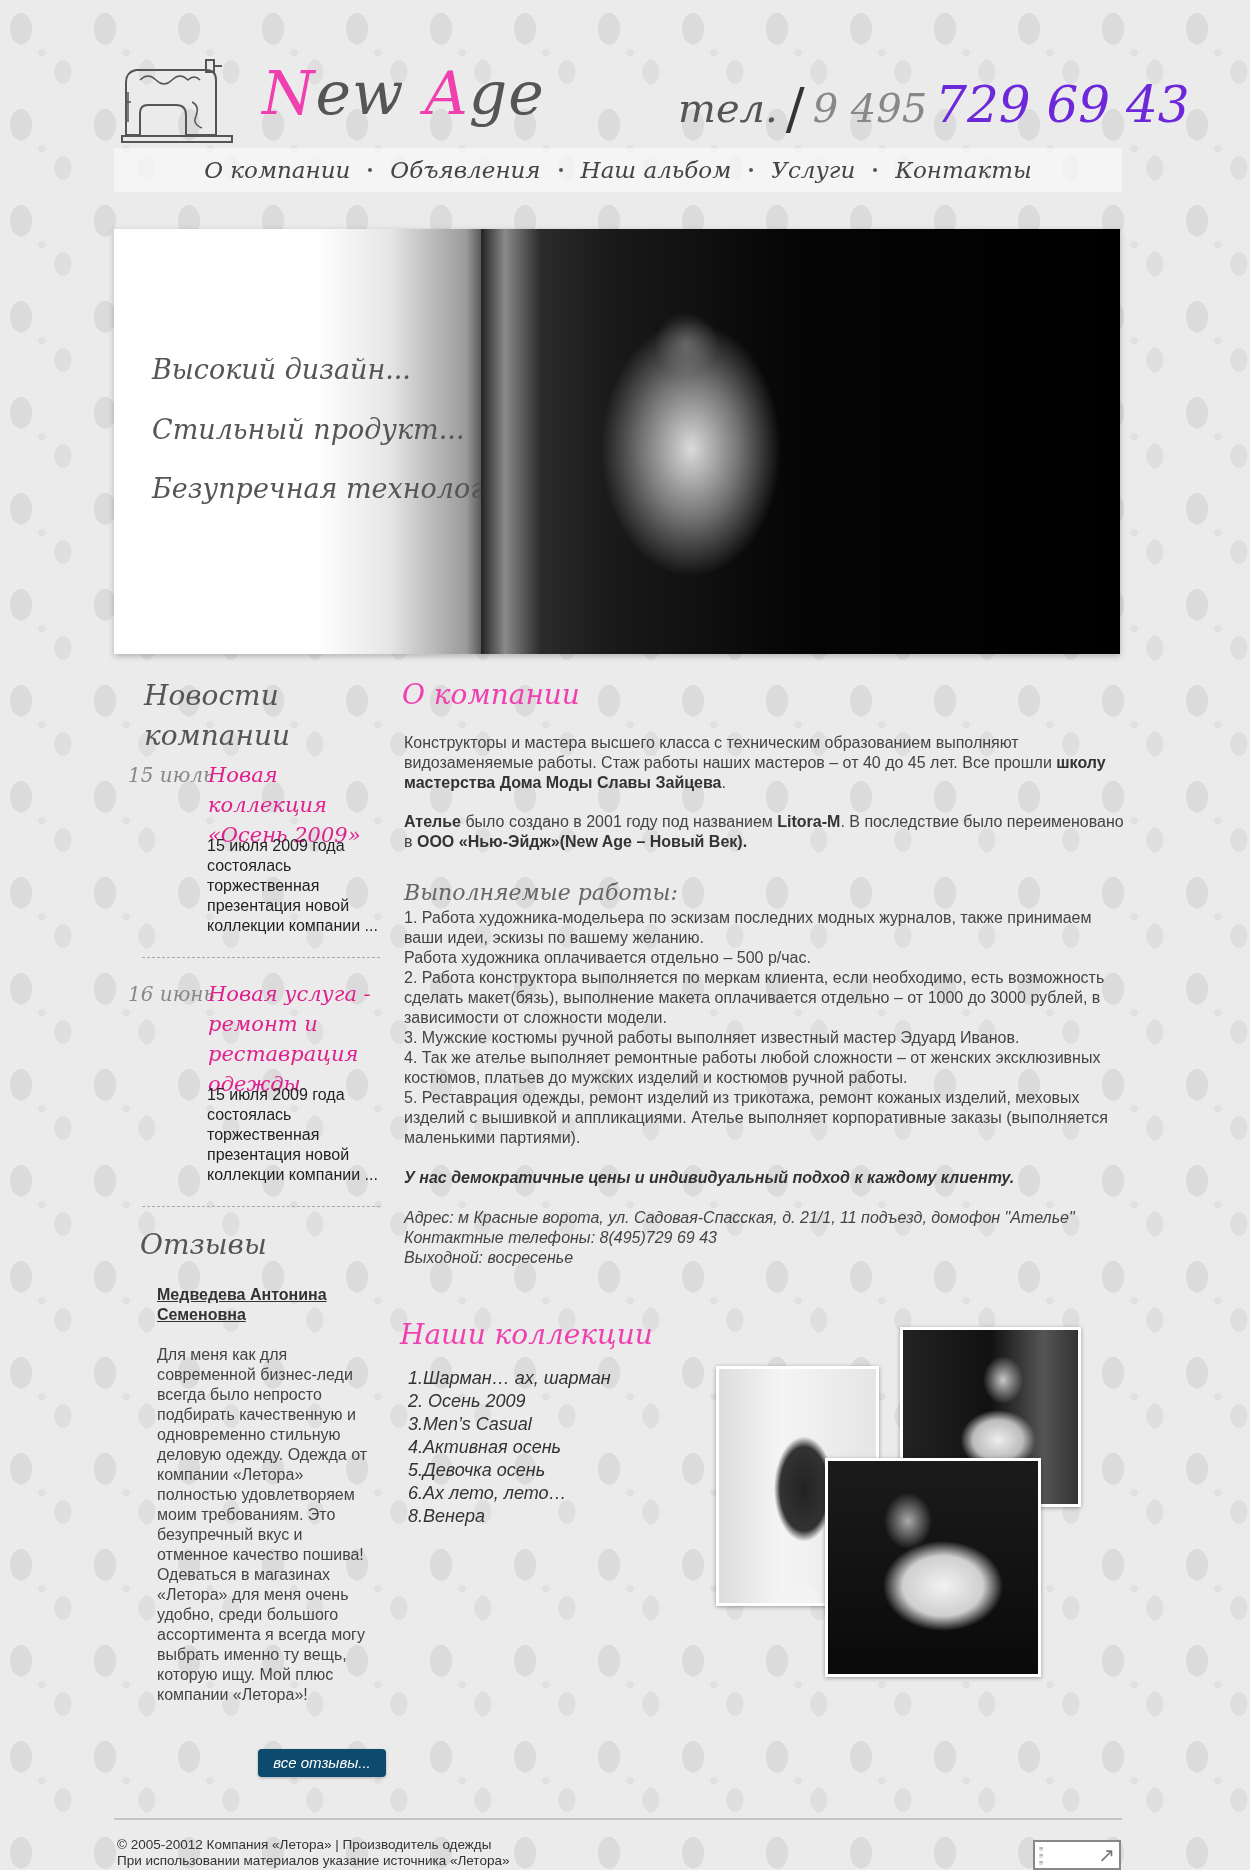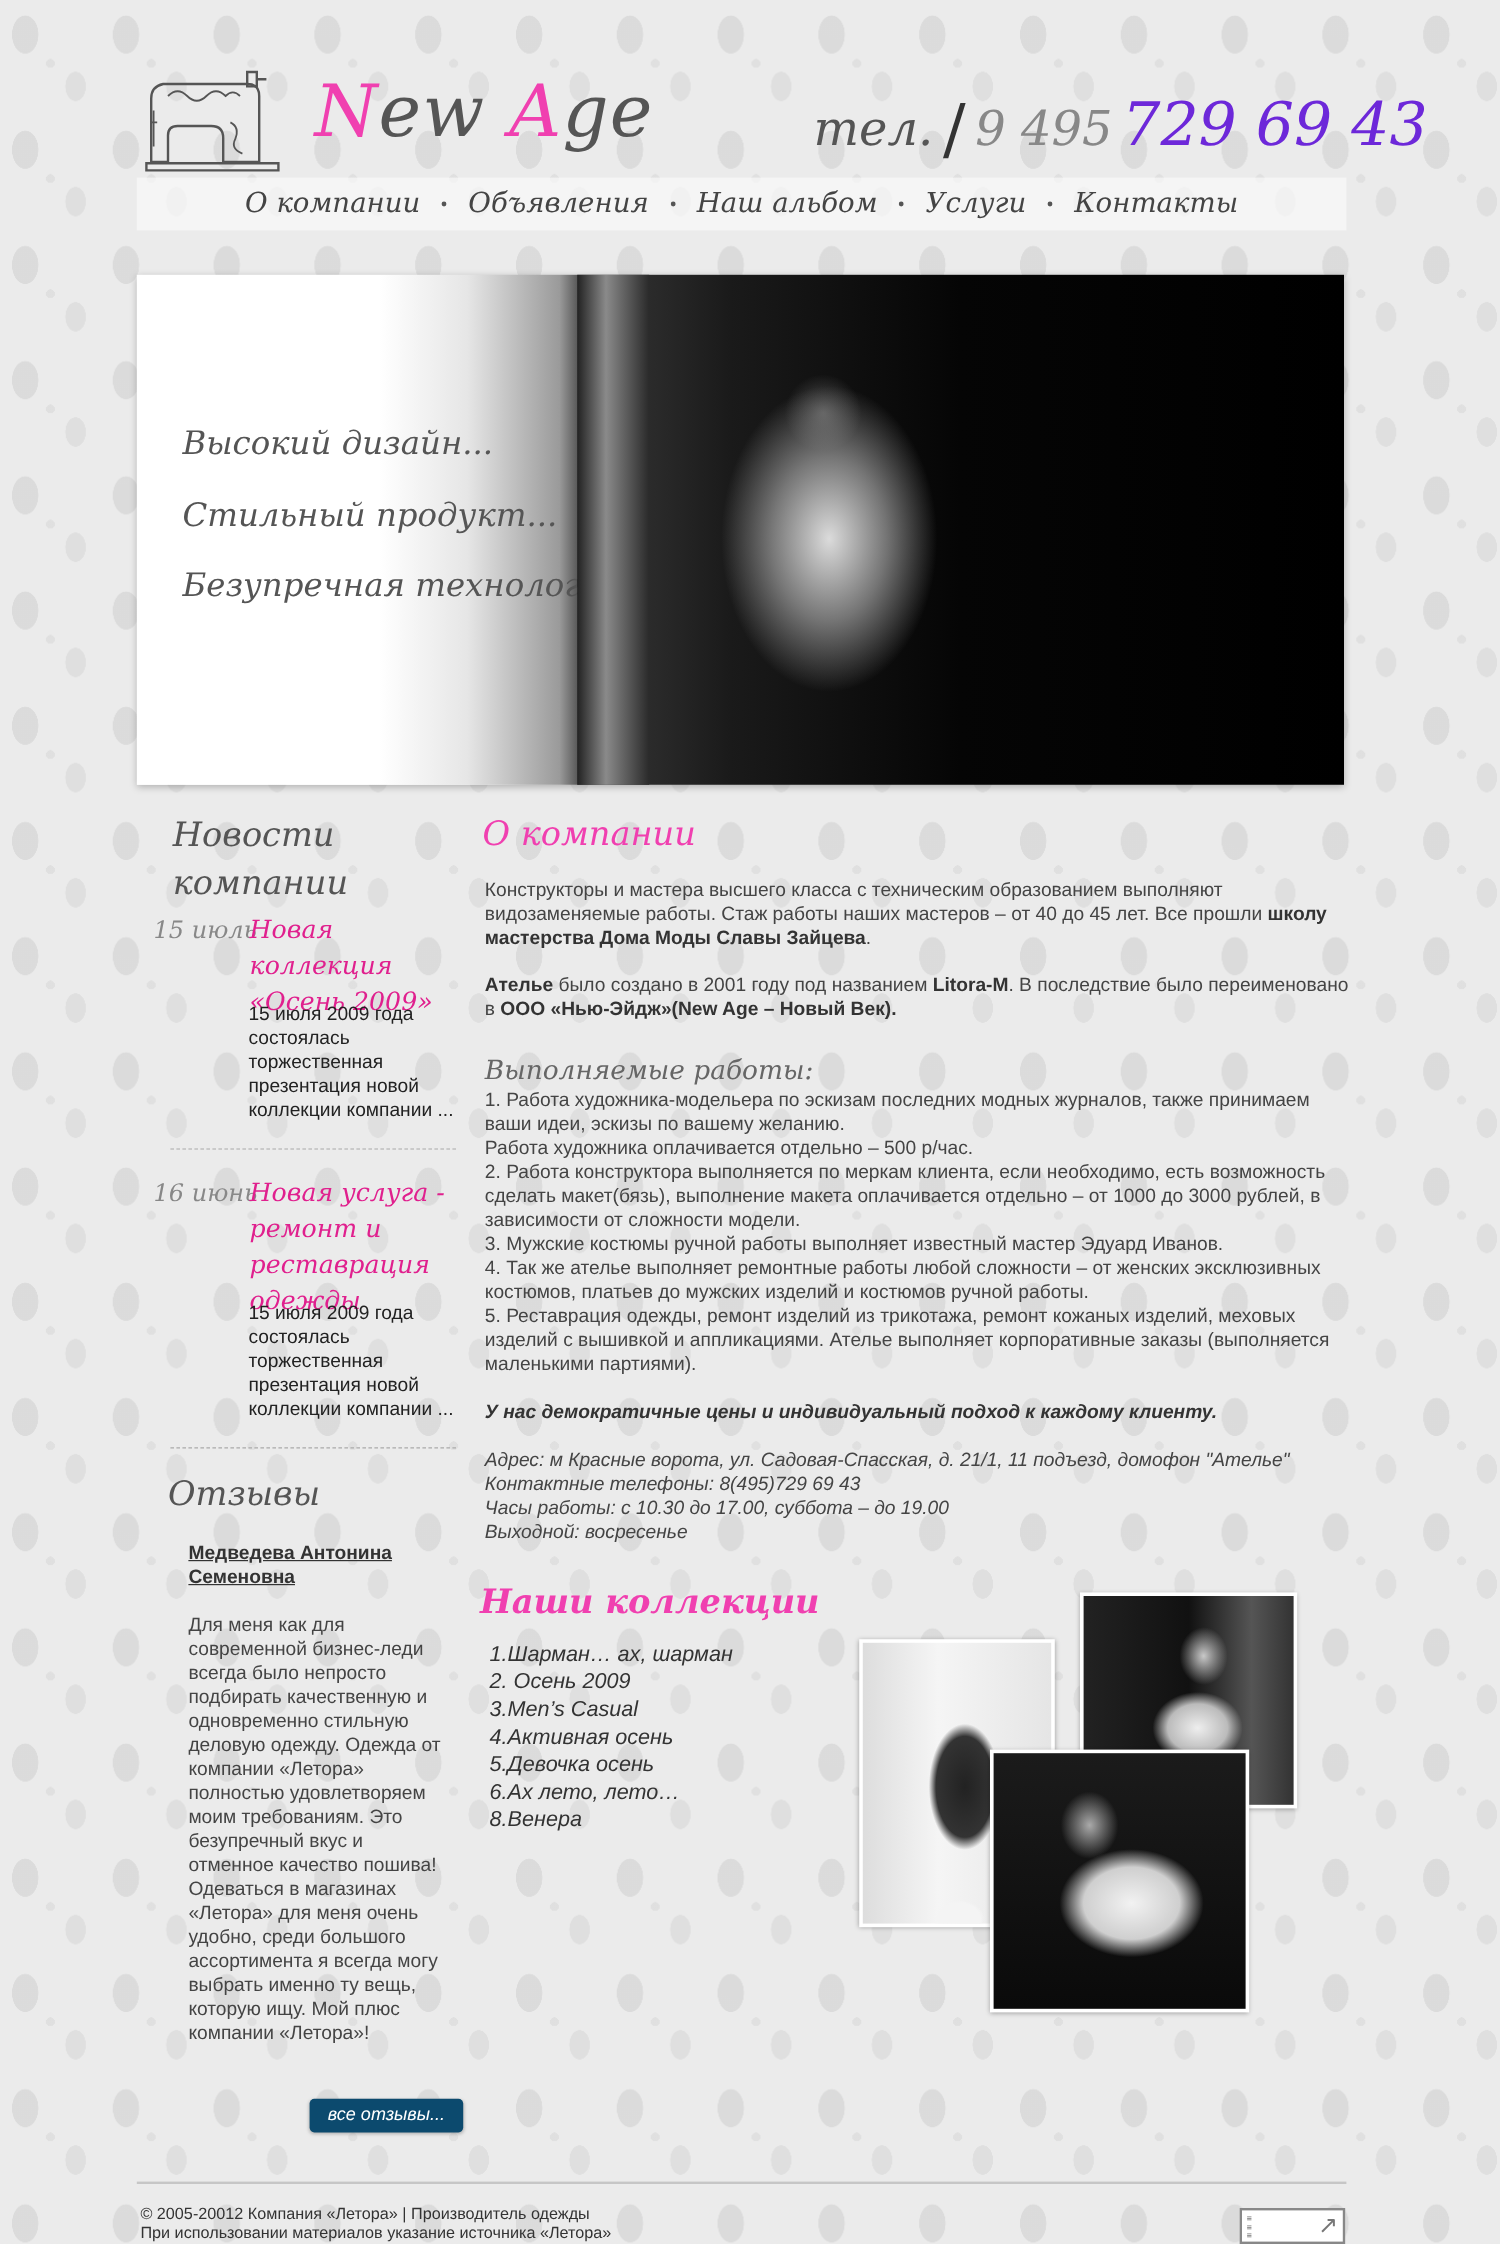--- a/index.html
+++ b/index.html
@@ -71,21 +71,21 @@
   }
 
   
   .section-title-pink { font-size: 28px; color: #f040b0; }
   .about-title { left: 402px; top: 638px; }
   .p { font-size: 16px; color: #444; line-height: 20px; width: 725px; }
   .p b { color: #333; }
   .works-title { left: 404px; top: 840px; font-size: 22px; color: #666; }
   .italic-bold { font-style: italic; font-weight: bold; color: #333; }
   .italic { font-style: italic; color: #444; }
-  .coll-title { left: 400px; top: 1278px; font-weight: bold; }
+  .coll-title { left: 400px; top: 1278px; }
   .coll-list { left: 408px; top: 1327px; font-size: 18px; font-style: italic; color: #333; line-height: 23px; }
 
   .photo { background: #fff; padding: 3px; box-shadow: 0 1px 4px rgba(0,0,0,0.35); }
   .photo > div { width: 100%; height: 100%; }
   .ph1 { left: 716px; top: 1326px; width: 163px; height: 240px; }
   .ph1 > div { background: radial-gradient(ellipse 40px 70px at 85px 120px, #222 0%, #333 60%, transparent 75%), radial-gradient(ellipse 30px 22px at 80px 230px, #f4f4f4 60%, transparent 70%), linear-gradient(to right, #ddd, #f5f5f5 40%, #e5e5e5); }
   .ph2 { left: 900px; top: 1287px; width: 181px; height: 180px; }
   .ph2 > div { background: radial-gradient(ellipse 50px 40px at 95px 110px, #eee 0%, #bbb 50%, transparent 75%), radial-gradient(ellipse 25px 30px at 100px 50px, #c9c9c9 0%, transparent 80%), linear-gradient(to right, #222 0%, #111 50%, #555 80%, #333 100%); }
   .ph3 { left: 825px; top: 1418px; width: 216px; height: 219px; }
   .ph3 > div { background: radial-gradient(ellipse 80px 60px at 115px 125px, #f2f2f2 0%, #cfcfcf 50%, transparent 75%), radial-gradient(ellipse 30px 35px at 80px 60px, #aaa 0%, transparent 80%), linear-gradient(#1b1b1b, #0a0a0a); }
@@ -179,21 +179,20 @@
   <div>3. Мужские костюмы ручной работы выполняет известный мастер Эдуард Иванов.</div>
   <div>4. Так же ателье выполняет ремонтные работы любой сложности – от женских эксклюзивных костюмов, платьев до мужских изделий и костюмов ручной работы.</div>
   <div>5. Реставрация одежды, ремонт изделий из трикотажа, ремонт кожаных изделий, меховых изделий с вышивкой и аппликациями. Ателье выполняет корпоративные заказы (выполняется маленькими партиями).</div>
 </div>
 
 <div class="abs p italic-bold" style="left:404px; top:1128px">У нас демократичные цены и индивидуальный подход к каждому клиенту.</div>
 
 <div class="abs p italic" style="left:404px; top:1168px">
   <div>Адрес: м Красные  ворота, ул. Садовая-Спасская, д. 21/1, 11 подъезд, домофон "Ателье"</div>
   <div>Контактные телефоны: 8(495)729 69 43</div>
-  <div>Часы работы: с 10.30 до 17.00, суббота – до 19.00</div>
   <div>Выходной: восресенье</div>
 </div>
 
 <div class="abs coll-title section-title-pink script">Наши коллекции</div>
 
 <div class="abs coll-list">
   <a href="#" style="display:block;color:inherit;text-decoration:none">1.Шарман… ах, шарман</a>
   <a href="#" style="display:block;color:inherit;text-decoration:none">2. Осень 2009</a>
   <a href="#" style="display:block;color:inherit;text-decoration:none">3.Men’s Casual</a>
   <a href="#" style="display:block;color:inherit;text-decoration:none">4.Активная осень</a>

